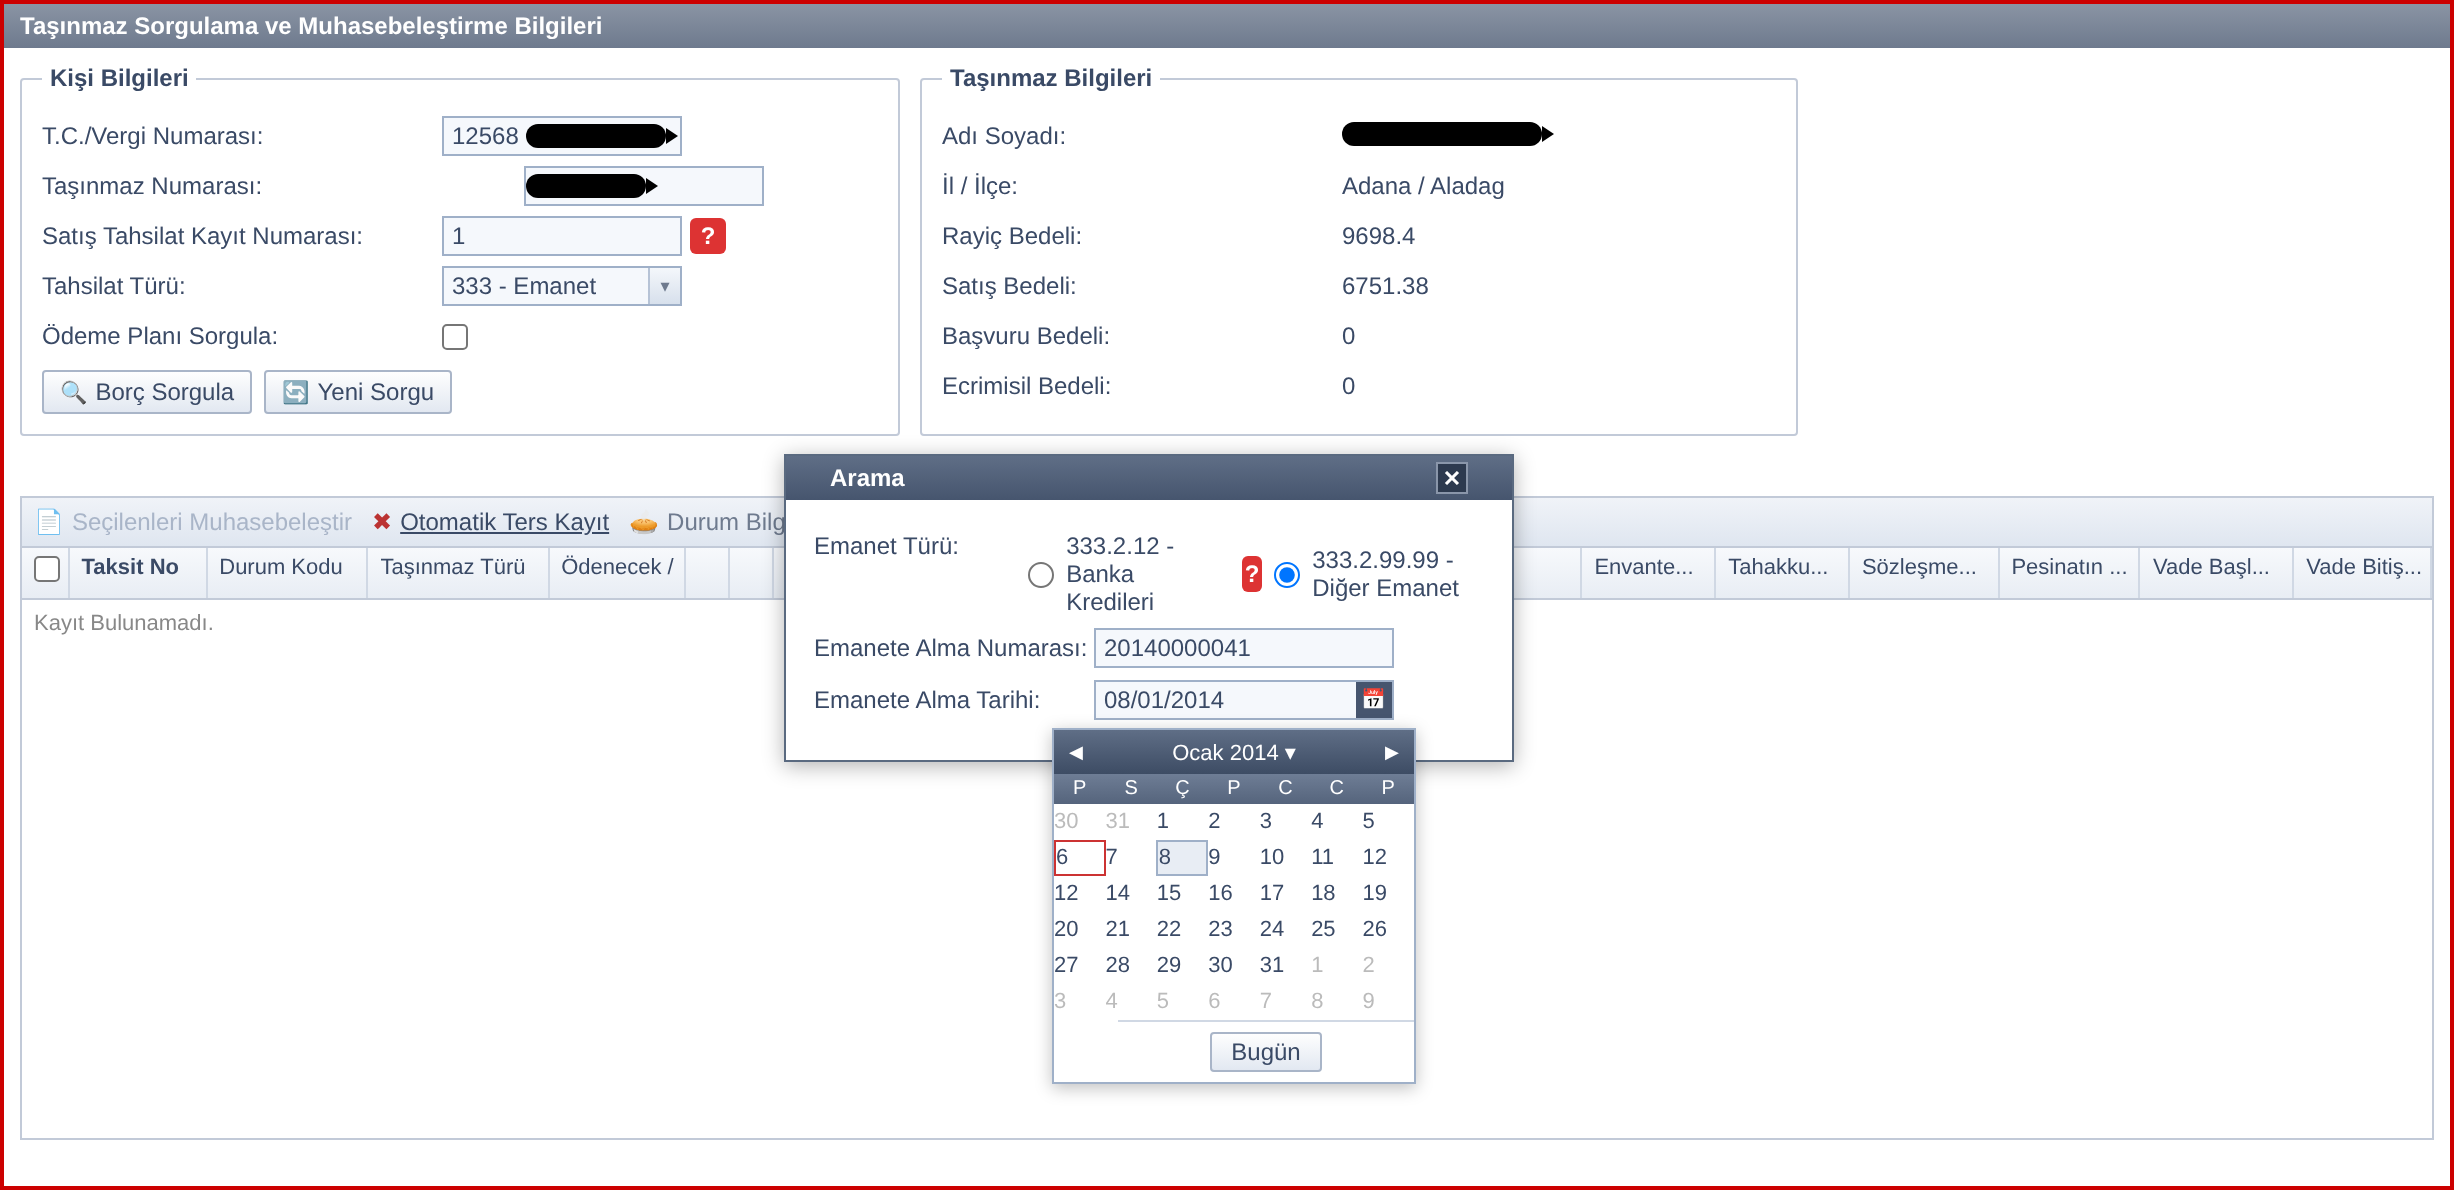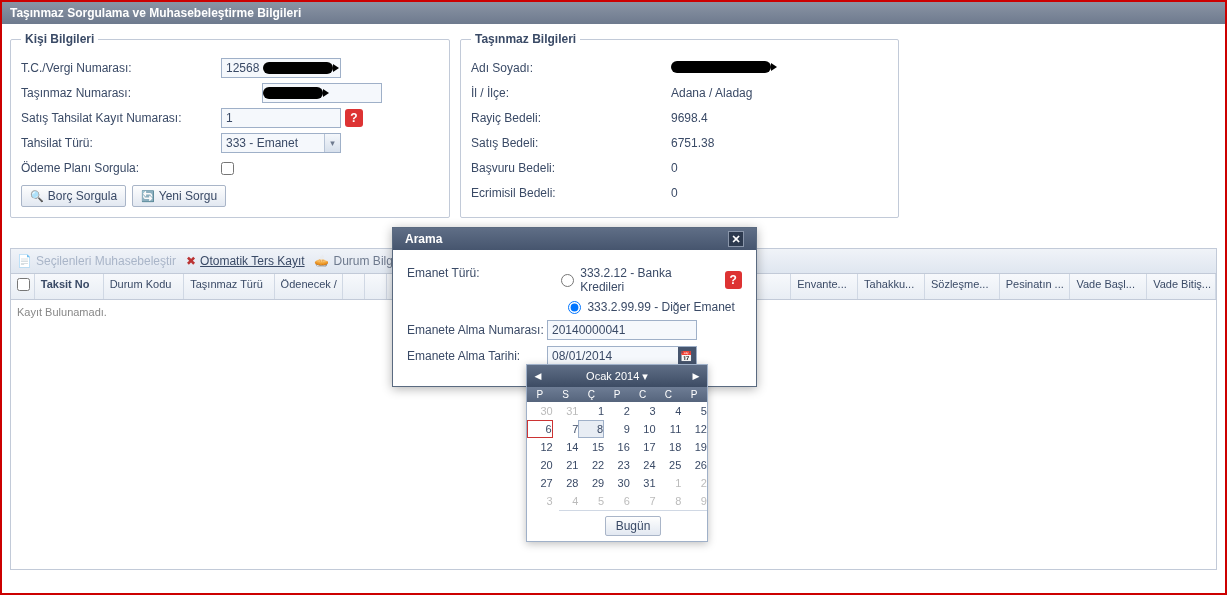--- a/index.html
+++ b/index.html
@@ -127,32 +127,32 @@
   position:absolute;
   left:390px; top:225px;
   width:365px;
   border:1px solid #5a6a80;
   background:#fff;
   box-shadow:0 2px 10px rgba(0,0,0,0.3);
 }
 .modal .mhead {
   background: linear-gradient(#5f6e86,#46556e);
   color:#fff; font-weight:bold;
-  height:22px; padding:3px 12px;
+  height:22px; padding:3px 22px;
   display:flex; justify-content:space-between; align-items:center;
 }
 .modal .mclose {
   width:16px;height:16px;background:#2d3a4f;color:#fff;
   display:flex;align-items:center;justify-content:center;
   font-size:11px;border:1px solid #8a96aa;
 }
 .modal .mbody{ padding:10px 14px 14px; }
 .mrow{ display:flex; align-items:center; margin:6px 0;}
 .mrow .mlbl{ width:140px; }
-.radio-wrap{ display:flex; flex-direction:column; gap:6px;align-items:center;}
+.radio-wrap{ display:flex; flex-direction:row; gap:6px;}
 .radio-line{ display:flex; align-items:center; gap:6px;}
 .date-wrap{ position:relative; display:inline-block;}
 .date-wrap input{ width:150px;}
 .date-wrap .calbtn{
   position:absolute; right:1px; top:1px;
   width:18px;height:18px;
   background:#46556e; color:#fff;
   display:flex;align-items:center;justify-content:center;
   font-size:10px;
 }
@@ -181,21 +181,21 @@
 .calendar .cdow{
   display:grid;grid-template-columns:repeat(7,1fr);
   background:linear-gradient(#6e7d95,#55647c);
   color:#fff;
 }
 .calendar .cdow span{ text-align:center;padding:2px 0;font-size:10px;}
 .calendar .cgrid{
   display:grid;grid-template-columns:repeat(7,1fr);
 }
 .calendar .cgrid span{
-  text-align:right;padding:3px 0;color:#3a4a66;cursor:pointer;
+  text-align:left;padding:3px 0;color:#3a4a66;cursor:pointer;
 }
 .calendar .cgrid span.mute{ color:#bbb; }
 .calendar .cgrid span.today{ border:1px solid #c33; padding:2px 0;}
 .calendar .cgrid span.sel{
   background:#e8edf4;border:1px solid #9fb0c8;padding:2px 0;
 }
 .calendar .cfoot{
   text-align:center;padding:5px;border-top:1px solid #d0d8e4;margin-left:32px;
 }
 .calendar .cfoot .btn{ height:20px;padding:1px 10px;}

